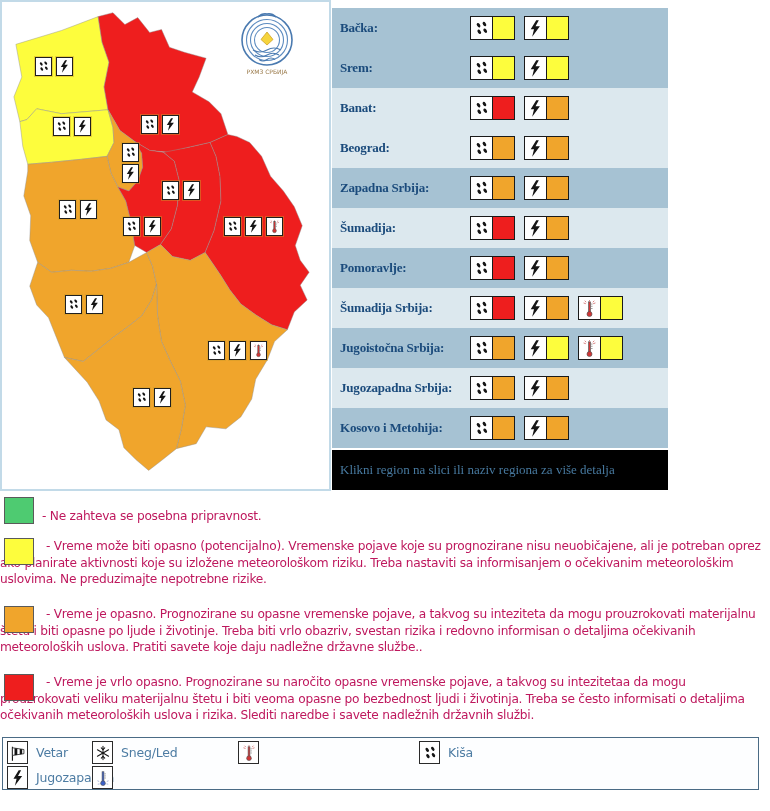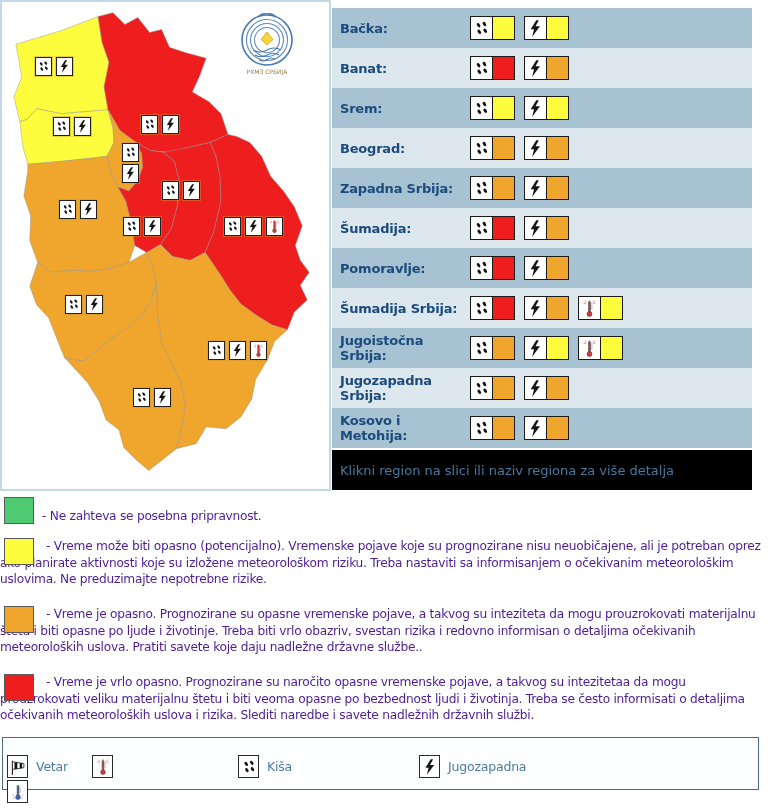--- a/index.html
+++ b/index.html
@@ -14,48 +14,48 @@
   .logo{position:absolute;left:236px;top:10px;}
 
   .map-marker{position:absolute;display:flex;gap:4px;}
   .map-marker.col{flex-direction:column;gap:2px;}
   .map-marker .mbox{width:17px;height:19px;background:#fff;border:1px solid #1f1f1f;
         box-shadow:0 0 0 1px rgba(205,155,40,.45);
         display:flex;align-items:center;justify-content:center;box-sizing:border-box;}
   .map-marker .mbox svg{width:13px;height:15px;}
 
   
-  .rows{position:absolute;left:332px;top:8px;width:420px;}
+  .rows{position:absolute;left:332px;top:8px;width:336px;font-family:Liberation Serif, serif;}
   .region-row{height:40px;display:flex;align-items:center;}
   .region-row.dark{background:#a6c2d3;}
   .region-row.light{background:#dce8ee;}
   .region-label{padding-left:8px;font-size:13px;font-weight:bold;color:#1b4b7c;
                 width:130px;flex:0 0 130px;letter-spacing:-0.2px;}
   .warnings{display:flex;gap:9px;align-items:center;}
   .warning-pair{display:flex;}
   .wbox{width:23px;height:24px;box-sizing:border-box;border:1.5px solid #1a1a1a;
         display:flex;align-items:center;justify-content:center;background:#fff;}
   .wbox svg{width:17px;height:19px;}
   .wbox.level{margin-left:-1px;}
   .note-row{height:40px;margin-top:2px;background:#000000;display:flex;align-items:center;}
   .note-row span{padding-left:8px;font-size:13px;color:#47799f;}
 
   
   .legend-item{position:absolute;left:0;width:768px;}
   .legend-swatch{position:absolute;left:4px;top:0;width:30px;height:27px;
                  border:1px solid #5a5a5a;box-sizing:border-box;}
   .legend-text{margin:0;text-indent:46px;font-size:12.2px;line-height:16.5px;
-               color:#4c1d95;letter-spacing:-0.25px;}
+               color:#be185d;letter-spacing:-0.25px;}
   .legend-item.single .legend-text{padding-top:11px;text-indent:42px;}
 
   
   .footer-table{position:absolute;left:2px;top:737px;width:757px;height:53px;
       border:1px solid #4a6b85;background:#fdfeff;box-sizing:border-box;
       display:grid;grid-template-columns:85px 146px 181px auto;grid-auto-rows:25px;
-      padding:16px 0 0 4px;}
+      padding:2px 0 0 4px;}
   .fcell{display:flex;align-items:center;gap:8px;}
   .fbox{width:21px;height:23px;box-sizing:border-box;border:1.5px solid #2a2a2a;
         background:#fff;display:flex;align-items:center;justify-content:center;flex:0 0 21px;}
   .fbox svg{width:16px;height:18px;}
   .flabel{font-size:12.5px;color:#4d7ca3;letter-spacing:-0.2px;}
 </style>
 </head>
 <body>
 
 <div class="map-panel">
@@ -337,20 +337,46 @@
         <span class="warning-pair">
           <span class="wbox">
             <svg viewBox="0 0 23 24">
               <polygon fill="#151515" points="12.5,1 5,13 9.5,13 7,23 17.5,9 11.5,9 16,1"></polygon>
             </svg>
           </span>
           <span class="wbox level" style="background: rgb(253, 253, 61);"></span>
         </span>
       </span>
     </div>
+    <div class="region-row dark">
+      <span class="region-label">Srem:</span>
+      <span class="warnings">
+        <span class="warning-pair">
+          <span class="wbox">
+            <svg viewBox="0 0 23 24">
+              <g fill="#151515">
+                <ellipse cx="7.5" cy="7.5" rx="2" ry="3.3" transform="rotate(-35 7.5 7.5)"></ellipse>
+                <ellipse cx="15.5" cy="6" rx="2" ry="3.3" transform="rotate(-35 15.5 6)"></ellipse>
+                <ellipse cx="8.5" cy="16.5" rx="2" ry="3.3" transform="rotate(-35 8.5 16.5)"></ellipse>
+                <ellipse cx="16.5" cy="15" rx="2" ry="3.3" transform="rotate(-35 16.5 15)"></ellipse>
+              </g>
+            </svg>
+          </span>
+          <span class="wbox level" style="background: rgb(253, 253, 61);"></span>
+        </span>
+        <span class="warning-pair">
+          <span class="wbox">
+            <svg viewBox="0 0 23 24">
+              <polygon fill="#151515" points="12.5,1 5,13 9.5,13 7,23 17.5,9 11.5,9 16,1"></polygon>
+            </svg>
+          </span>
+          <span class="wbox level" style="background: rgb(253, 253, 61);"></span>
+        </span>
+      </span>
+    </div>
     <div class="region-row light">
       <span class="region-label">Banat:</span>
       <span class="warnings">
         <span class="warning-pair">
           <span class="wbox">
             <svg viewBox="0 0 23 24">
               <g fill="#151515">
                 <ellipse cx="7.5" cy="7.5" rx="2" ry="3.3" transform="rotate(-35 7.5 7.5)"></ellipse>
                 <ellipse cx="15.5" cy="6" rx="2" ry="3.3" transform="rotate(-35 15.5 6)"></ellipse>
                 <ellipse cx="8.5" cy="16.5" rx="2" ry="3.3" transform="rotate(-35 8.5 16.5)"></ellipse>
@@ -360,46 +386,20 @@
           </span>
           <span class="wbox level" style="background: rgb(238, 30, 30);"></span>
         </span>
         <span class="warning-pair">
           <span class="wbox">
             <svg viewBox="0 0 23 24">
               <polygon fill="#151515" points="12.5,1 5,13 9.5,13 7,23 17.5,9 11.5,9 16,1"></polygon>
             </svg>
           </span>
           <span class="wbox level" style="background: rgb(240, 165, 44);"></span>
-        </span>
-      </span>
-    </div>
-    <div class="region-row dark">
-      <span class="region-label">Srem:</span>
-      <span class="warnings">
-        <span class="warning-pair">
-          <span class="wbox">
-            <svg viewBox="0 0 23 24">
-              <g fill="#151515">
-                <ellipse cx="7.5" cy="7.5" rx="2" ry="3.3" transform="rotate(-35 7.5 7.5)"></ellipse>
-                <ellipse cx="15.5" cy="6" rx="2" ry="3.3" transform="rotate(-35 15.5 6)"></ellipse>
-                <ellipse cx="8.5" cy="16.5" rx="2" ry="3.3" transform="rotate(-35 8.5 16.5)"></ellipse>
-                <ellipse cx="16.5" cy="15" rx="2" ry="3.3" transform="rotate(-35 16.5 15)"></ellipse>
-              </g>
-            </svg>
-          </span>
-          <span class="wbox level" style="background: rgb(253, 253, 61);"></span>
-        </span>
-        <span class="warning-pair">
-          <span class="wbox">
-            <svg viewBox="0 0 23 24">
-              <polygon fill="#151515" points="12.5,1 5,13 9.5,13 7,23 17.5,9 11.5,9 16,1"></polygon>
-            </svg>
-          </span>
-          <span class="wbox level" style="background: rgb(253, 253, 61);"></span>
         </span>
       </span>
     </div>
     <div class="region-row light">
       <span class="region-label">Beograd:</span>
       <span class="warnings">
         <span class="warning-pair">
           <span class="wbox">
             <svg viewBox="0 0 23 24">
               <g fill="#151515">
@@ -674,20 +674,36 @@
     <div class="fcell">
       <span class="fbox">
         <svg viewBox="0 0 23 24">
           <line x1="3.5" y1="3" x2="3.5" y2="23" stroke="#151515" stroke-width="1.6"></line>
           <polygon points="3.5,4.5 20,7 20,13 3.5,15.5" fill="#fff" stroke="#151515" stroke-width="1.1"></polygon>
           <polygon points="6.5,5 10.5,5.6 10.5,14.9 6.5,15.1" fill="#151515"></polygon>
           <polygon points="14,6.1 17.5,6.6 17.5,13.6 14,14.2" fill="#151515"></polygon>
         </svg>
       </span>
       <span class="flabel">Vetar</span>
+    </div>
+    <div class="fcell">
+      <span class="fbox">
+        <svg viewBox="0 0 23 24">
+          <g stroke="#151515" stroke-width="1.5" stroke-linecap="round">
+            <line x1="11.5" y1="2.5" x2="11.5" y2="21.5"></line>
+            <line x1="3.5" y1="7.3" x2="19.5" y2="16.7"></line>
+            <line x1="3.5" y1="16.7" x2="19.5" y2="7.3"></line>
+            <line x1="9" y1="4.5" x2="11.5" y2="7"></line>
+            <line x1="14" y1="4.5" x2="11.5" y2="7"></line>
+            <line x1="9" y1="19.5" x2="11.5" y2="17"></line>
+            <line x1="14" y1="19.5" x2="11.5" y2="17"></line>
+          </g>
+        </svg>
+      </span>
+      <span class="flabel">Sneg/Led</span>
     </div>
     <div class="fcell">
       <span class="fbox">
         <svg viewBox="0 0 23 24">
           <g stroke="#cc5555" stroke-width="1">
             <line x1="3.5" y1="4.5" x2="6.5" y2="5.5"></line>
             <line x1="5" y1="1.5" x2="7" y2="3.5"></line>
             <line x1="16" y1="3.5" x2="18" y2="1.5"></line>
             <line x1="16.5" y1="5.5" x2="19.5" y2="4.5"></line>
             <line x1="11.5" y1="0.5" x2="11.5" y2="2"></line>

